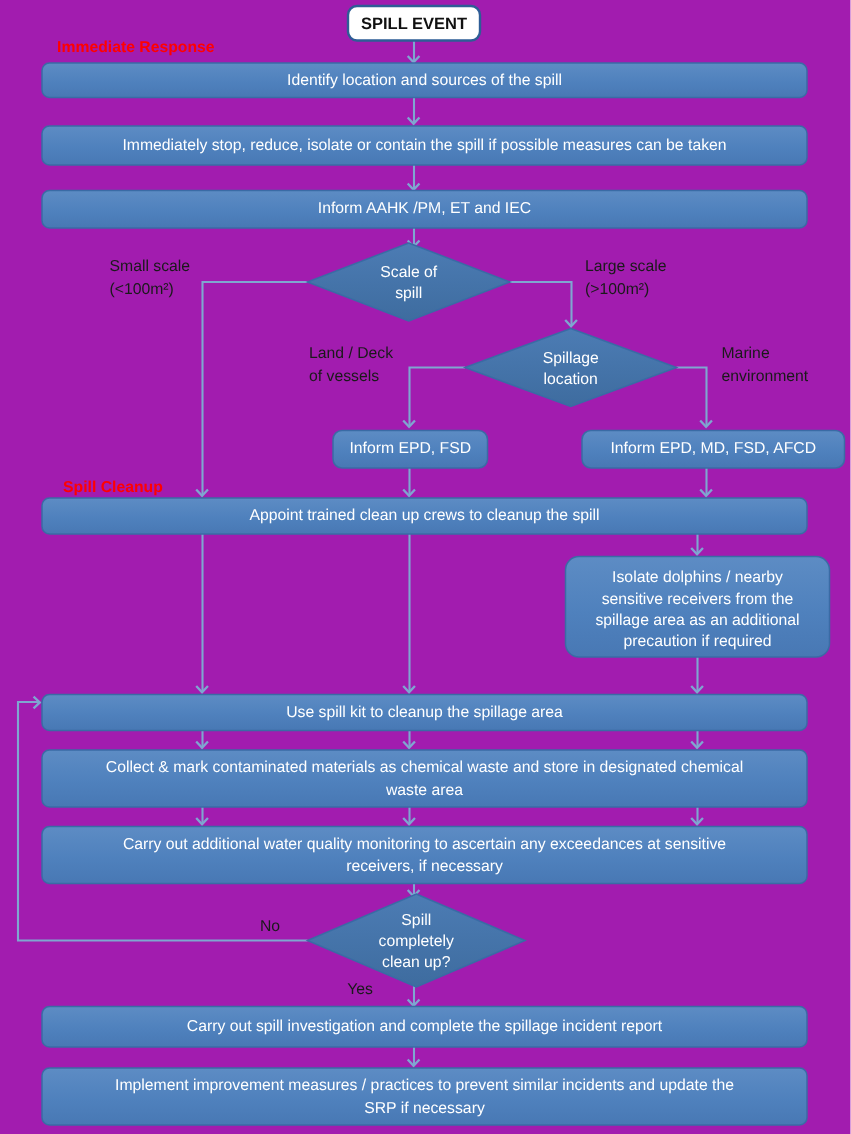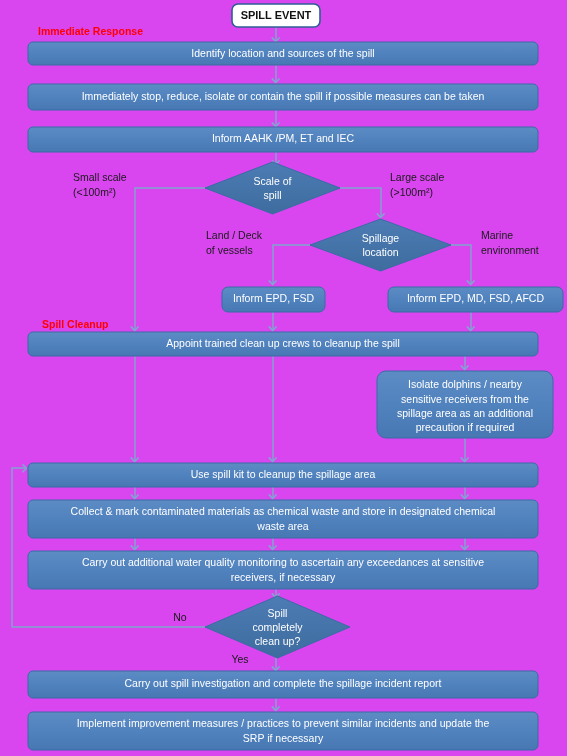--- a/index.html
+++ b/index.html
@@ -7,21 +7,21 @@
     padding: 0;
     background: #ffffff;
   }
   body {
     font-family: "Liberation Sans", sans-serif;
   }
   #canvas {
     position: relative;
     width: 567px;
     height: 756px;
-    background: #d946ef;
+    background: #a21caf;
     overflow: hidden;
   }
   svg#flow {
     position: absolute;
     left: 0;
     top: 0;
     width: 567px;
     height: 756px;
   }
   .start-box { fill: #ffffff; stroke: #2E5D96; stroke-width: 1.6; }

